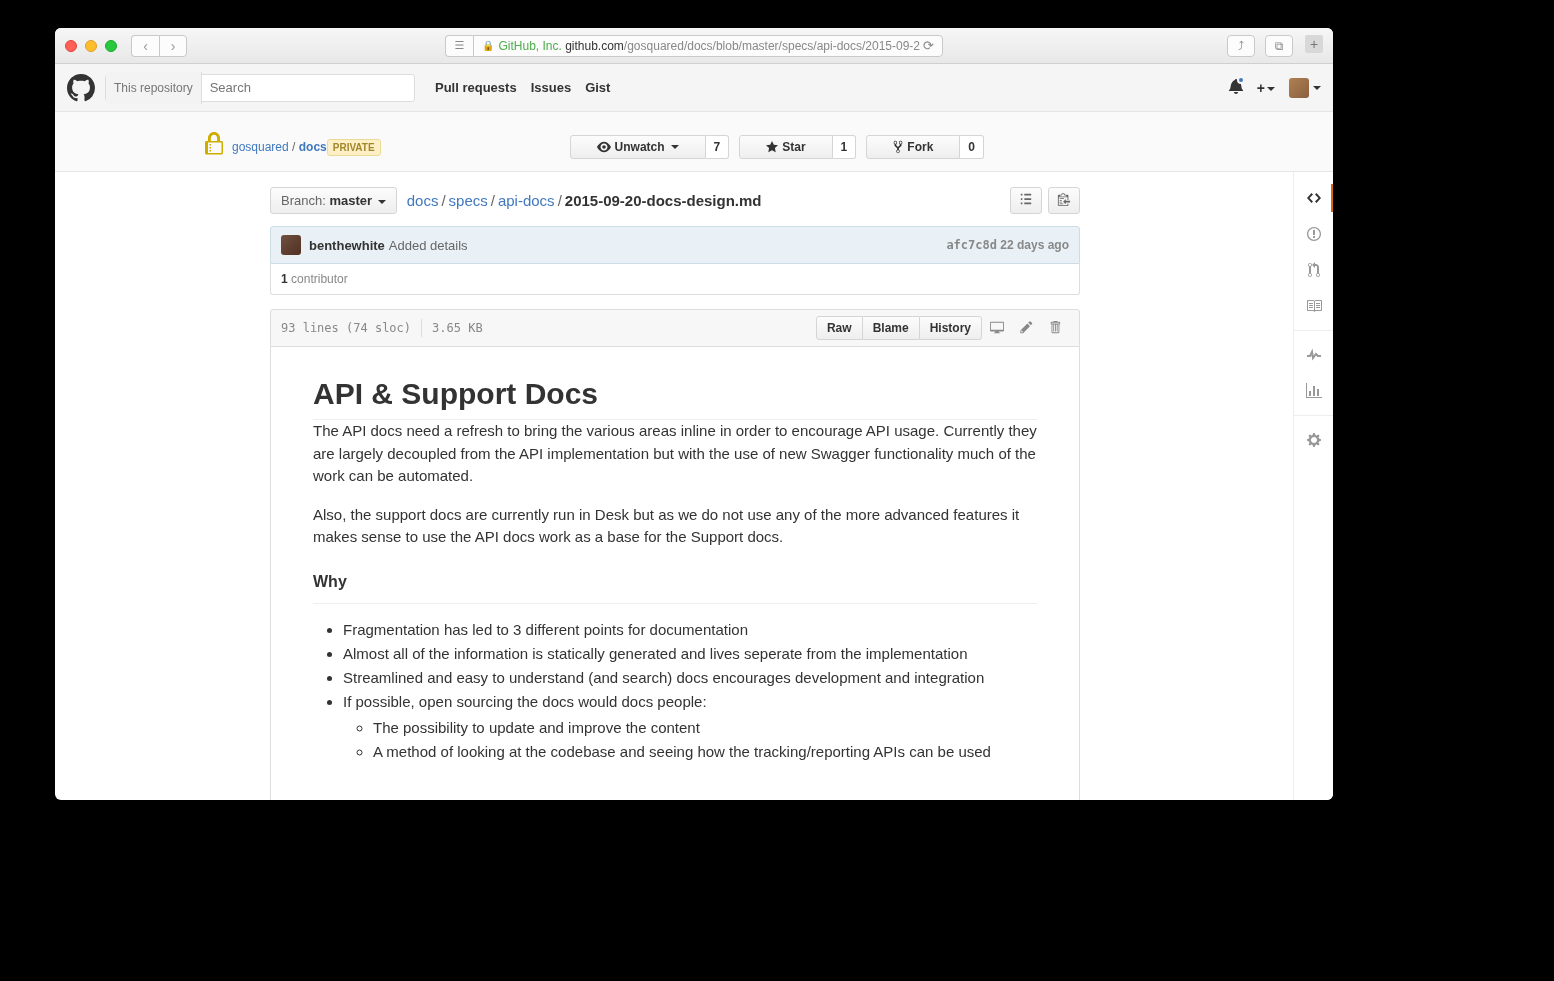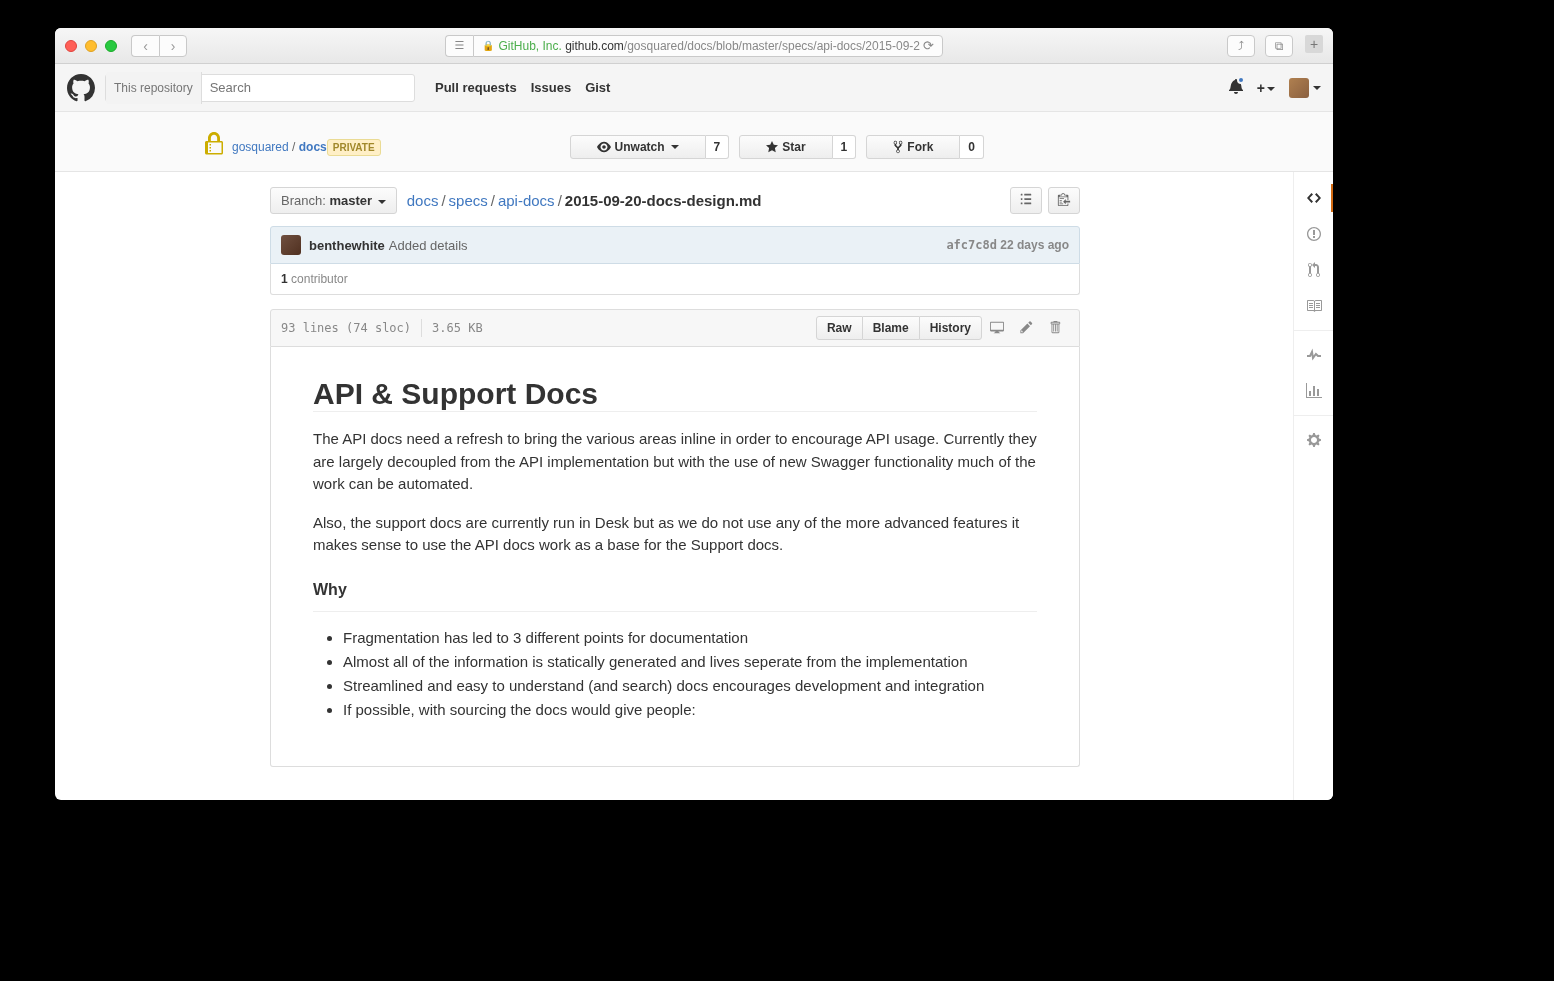--- a/index.html
+++ b/index.html
@@ -85,21 +85,21 @@
 .file-header .divider { width: 1px; height: 18px; background: #ddd; margin: 0 10px; }
 .file-actions { margin-left: auto; display: flex; align-items: center; gap: 0; font-family: -apple-system, sans-serif; }
 .file-btn-group { display: flex; }
 .file-btn { background: linear-gradient(#fcfcfc,#eee); border: 1px solid #d5d5d5; padding: 4px 10px; font-size: 12px; font-weight: 600; color: #333; }
 .file-btn:first-child { border-radius: 3px 0 0 3px; }
 .file-btn:nth-child(2) { border-left: 0; border-right: 0; }
 .file-btn:last-child { border-radius: 0 3px 3px 0; }
 .icon-btn { color: #888; font-size: 14px; padding: 0 8px; cursor: pointer; }
 
 .file-body { border: 1px solid #ddd; border-top: 0; border-radius: 0 0 3px 3px; padding: 30px 42px; }
-.file-body h1 { font-size: 30px; font-weight: 600; color: #333; border-bottom: 1px solid #eee; padding-bottom: 0; margin-bottom: 16px; }
+.file-body h1 { font-size: 30px; font-weight: 600; color: #333; border-bottom: 1px solid #eee; padding-bottom: 8px; }
 .file-body p { font-size: 15px; color: #333; line-height: 1.5; margin-bottom: 16px; }
 .file-body h2 { font-size: 16px; font-weight: 600; color: #333; border-bottom: 1px solid #eee; padding-bottom: 12px; margin: 24px 0 14px; }
 .file-body ul { padding-left: 30px; margin-bottom: 14px; }
 .file-body li { font-size: 15px; color: #333; line-height: 1.6; }
 .file-body ul ul { list-style: circle; margin-bottom: 0; margin-top: 2px; }
 </style>
 </head>
 <body>
 
 <div class="window">
@@ -264,21 +264,25 @@
 
         <div class="file-body">
           <h1>API &amp; Support Docs</h1>
           <p>The API docs need a refresh to bring the various areas inline in order to encourage API usage. Currently they are largely decoupled from the API implementation but with the use of new Swagger functionality much of the work can be automated.</p>
           <p>Also, the support docs are currently run in Desk but as we do not use any of the more advanced features it makes sense to use the API docs work as a base for the Support docs.</p>
           <h2>Why</h2>
           <ul>
             <li>Fragmentation has led to 3 different points for documentation</li>
             <li>Almost all of the information is statically generated and lives seperate from the implementation</li>
             <li>Streamlined and easy to understand (and search) docs encourages development and integration</li>
-            <li><span>If possible, with sourcing the docs would give people:</span>
+            <li><span>If possible, open sourcing the docs would docs people:</span>
+              <ul>
+                <li>The possibility to update and improve the content</li>
+                <li>A method of looking at the codebase and seeing how the tracking/reporting APIs can be used</li>
+              </ul>
             </li>
           </ul>
 
         </div>
       </div>
     </div>
 
     <div class="sidebar">
       <div class="sidebar-item active">
           <svg width="16" height="16" viewBox="0 0 14 16" fill="currentColor">

